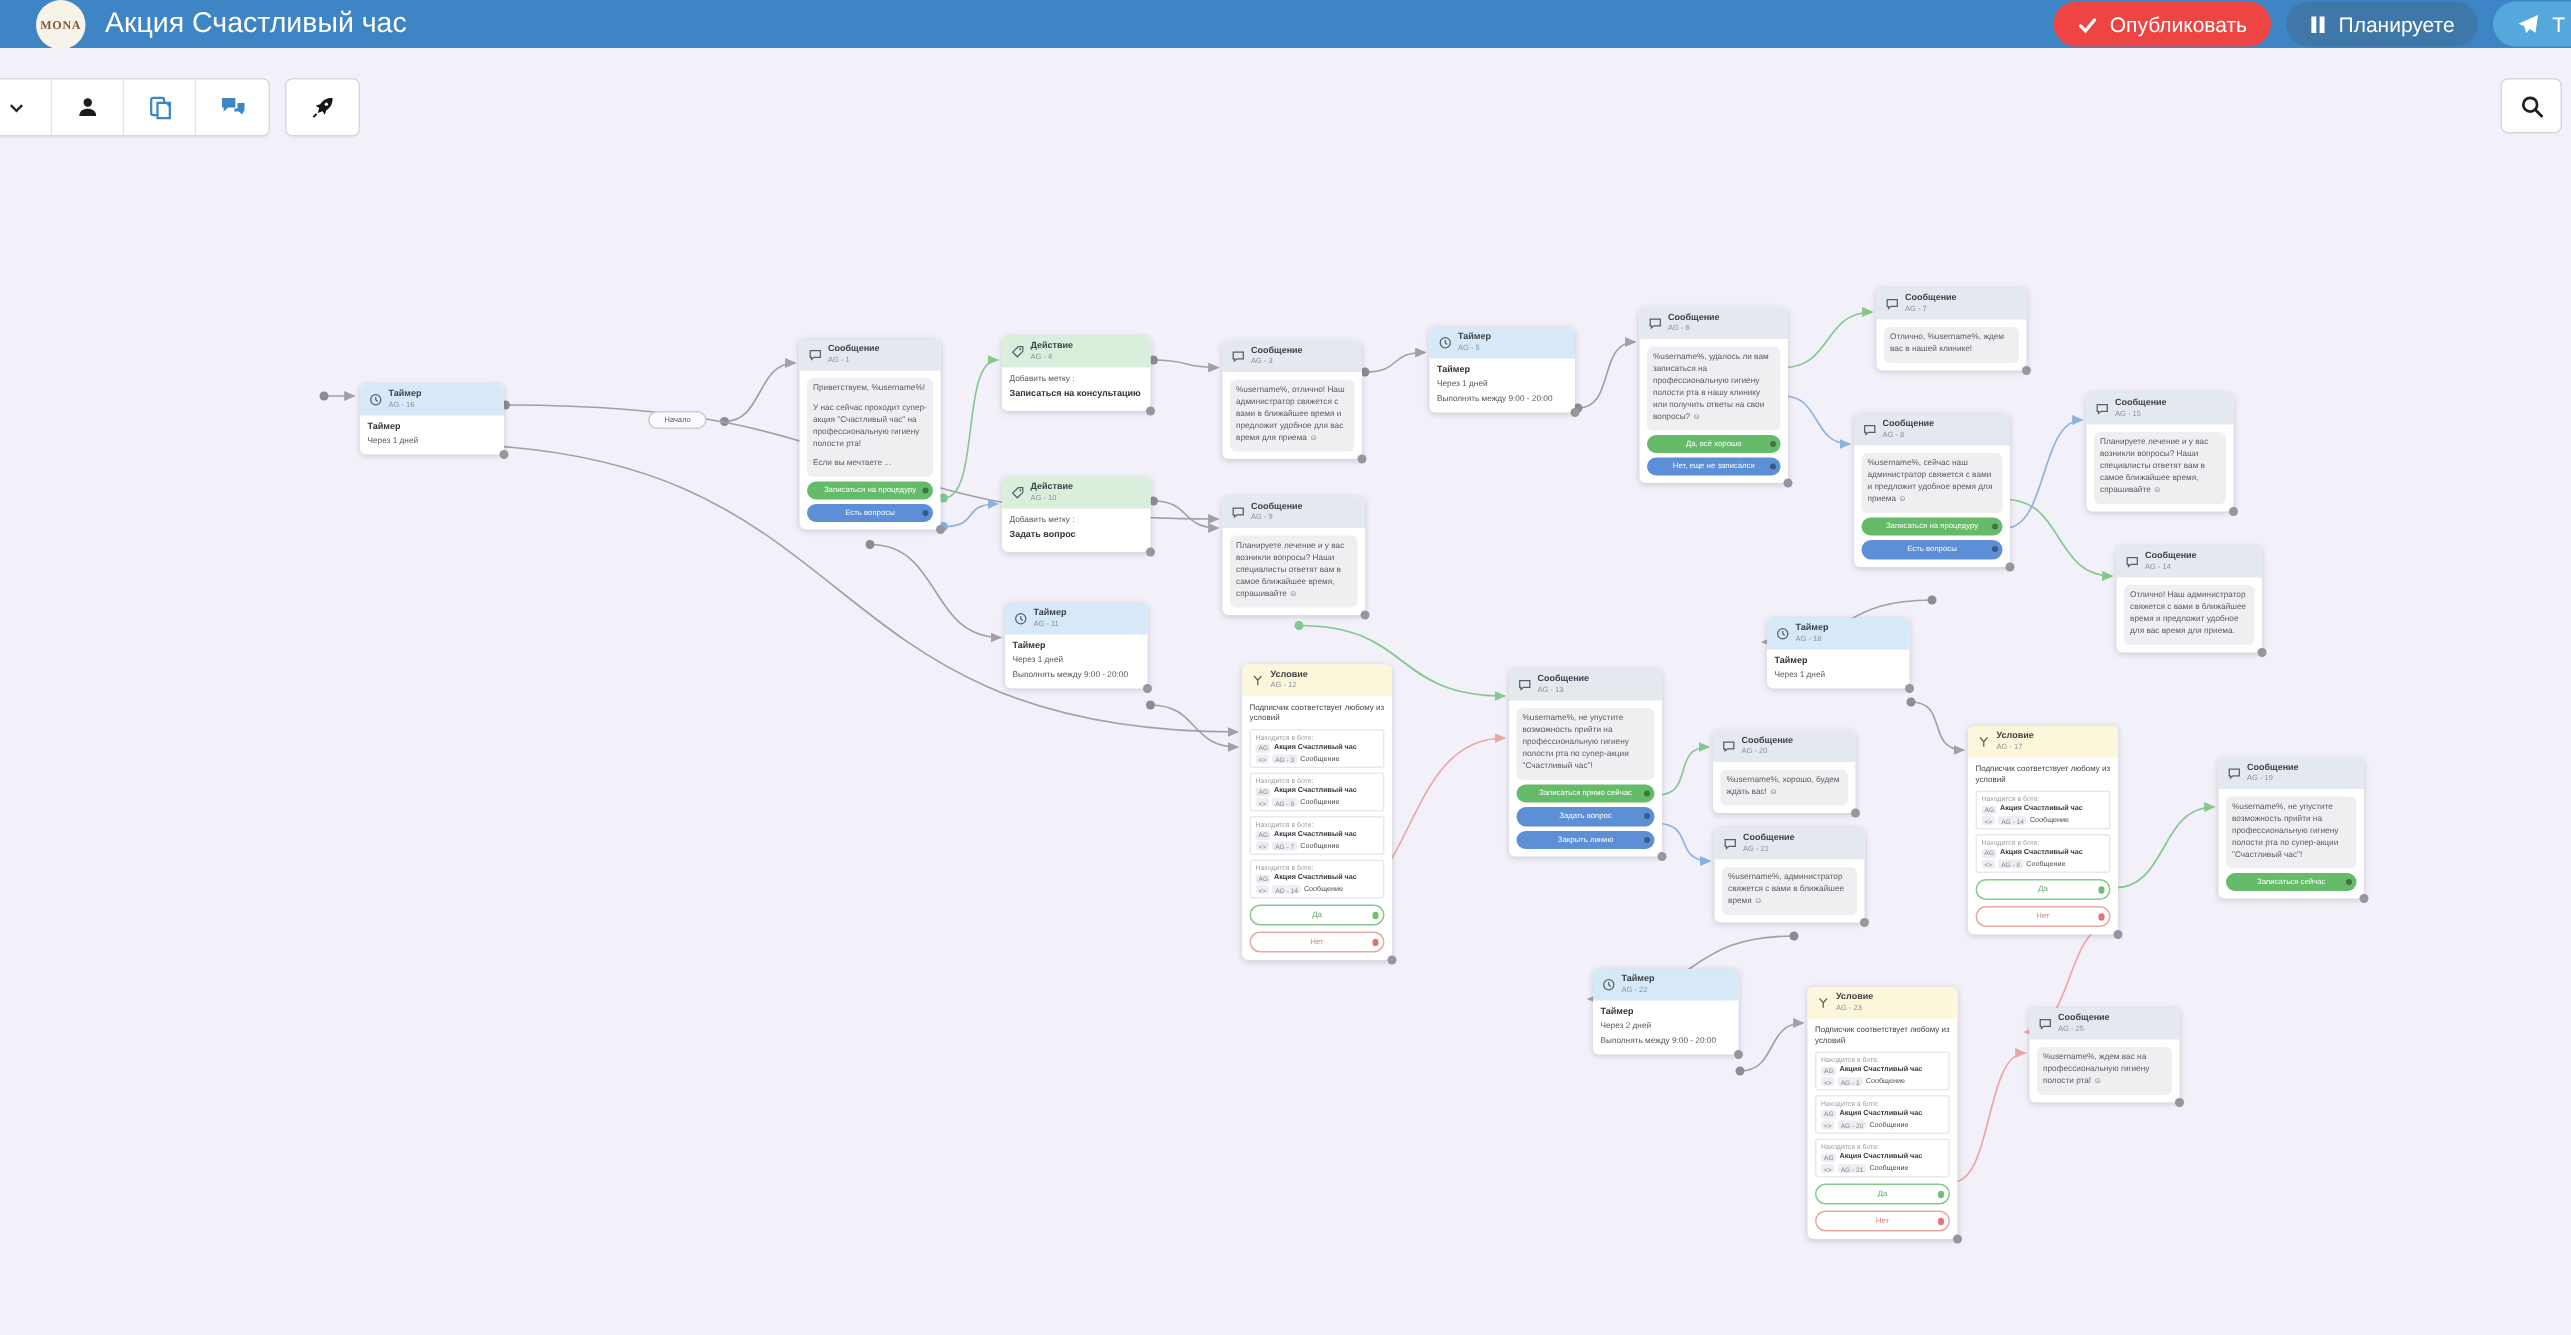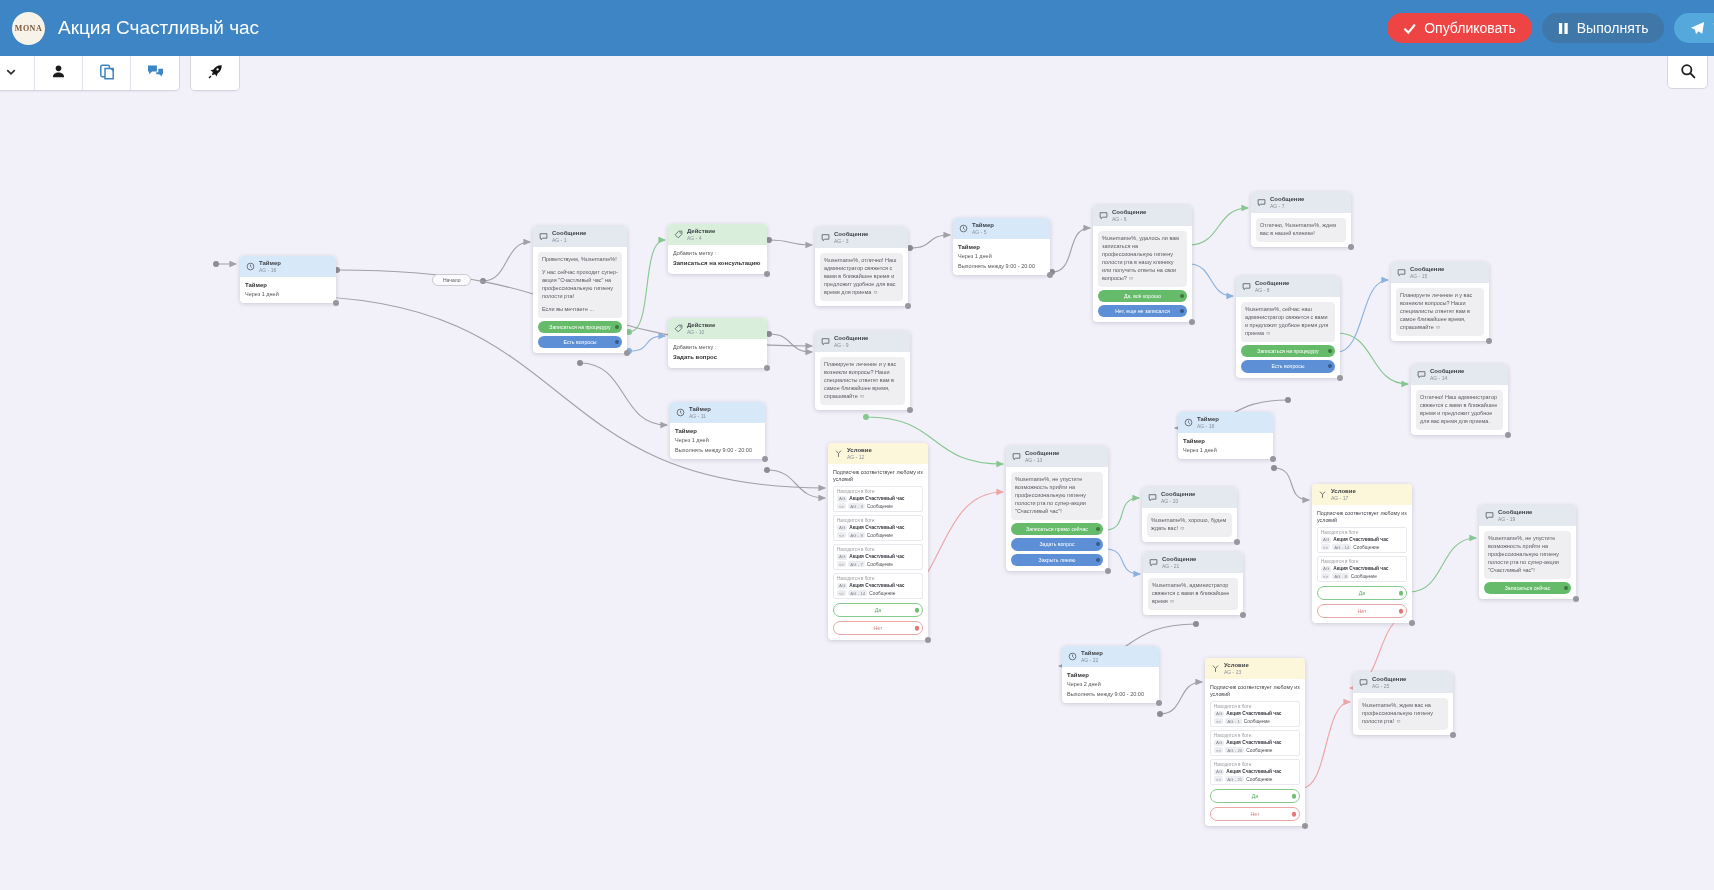--- a/index.html
+++ b/index.html
@@ -1,19 +1,19 @@
 <!DOCTYPE html>
 <html><head>
 <meta charset="utf-8">
 <style>
   * { box-sizing: border-box; margin: 0; padding: 0; }
   html,body { width:1714px; height:890px; overflow:hidden; font-family:"Liberation Sans", sans-serif; background:#f2f0f8; }
 
   
-  .appbar { position:absolute; top:0; left:0; width:1714px; height:56px; background:#3d85c4; display:flex; align-items:center; padding:0 4px; z-index:40; }
+  .appbar { position:absolute; top:0; left:0; width:1714px; height:32px; background:#3d85c4; display:flex; align-items:center; padding:0 16px; z-index:40; }
   .logo { width:33px; height:33px; border-radius:50%; background:#f8f3e9; color:#7a5a3a; display:flex; align-items:center; justify-content:center; font-family:"Liberation Serif", serif; font-weight:bold; font-size:8px; letter-spacing:.5px; margin-left:8px; flex:none; }
   .apptitle { color:#fff; font-size:19px; margin-left:13px; white-space:nowrap; }
   .hspacer { flex:1; }
   .pill { border:none; border-radius:17px; height:30px; padding:0 16px; margin-left:10px; color:#fff; font-size:14px; display:flex; align-items:center; gap:8px; cursor:pointer; font-family:inherit; flex:none; }
   .pill.publish { background:#ef4444; }
   .pill.stop { background:#3f77a9; }
   .pill.tg { background:#54a8dc; margin-right:-52px; padding-right:40px; }
   .pill .ico { display:flex; align-items:center; }
 
   
@@ -773,21 +773,21 @@
       </span>
       <span>Опубликовать</span>
     </button>
   <button class="pill stop">
       <span class="ico">
         <svg width="11" height="13" viewBox="0 0 12 14">
           <rect x="1" y="1" width="3.6" height="12" fill="#fff"></rect>
           <rect x="7" y="1" width="3.6" height="12" fill="#fff"></rect>
         </svg>
       </span>
-      <span>Выполнять</span>
+      <span>Планируете</span>
     </button>
   <button class="pill tg">
       <span class="ico">
         <svg width="15" height="15" viewBox="0 0 16 16">
           <path d="M15 1L1 7.2l4.2 1.8L6.5 14l2.6-3 4 2.6z" fill="#fff"></path>
         </svg>
       </span>
       <span>Т</span>
     </button>
 </header>

